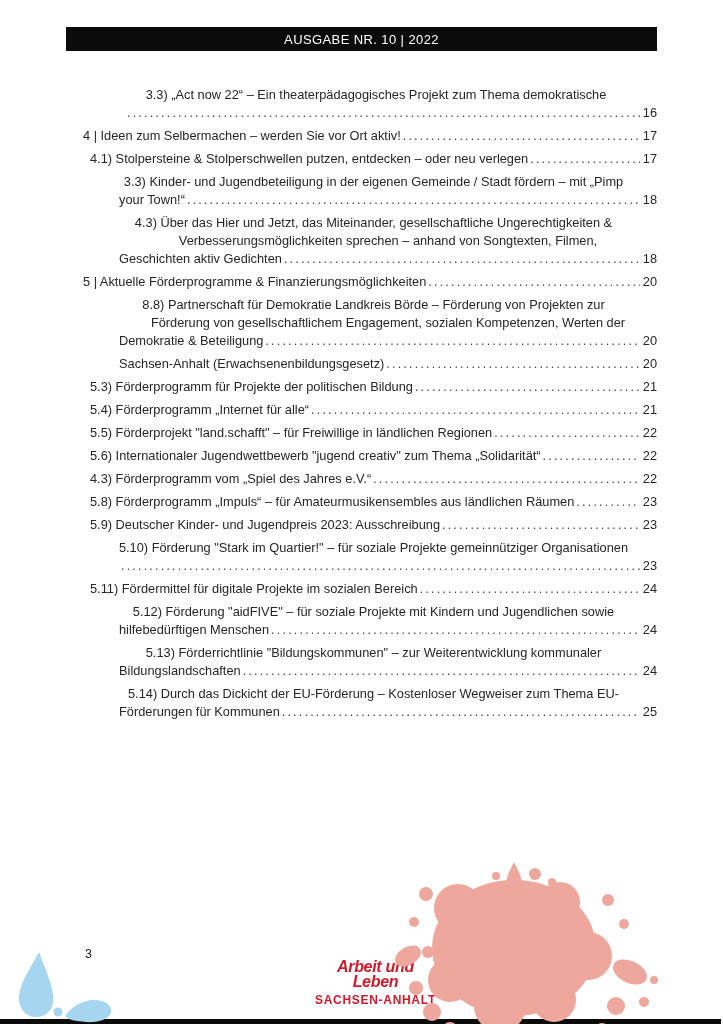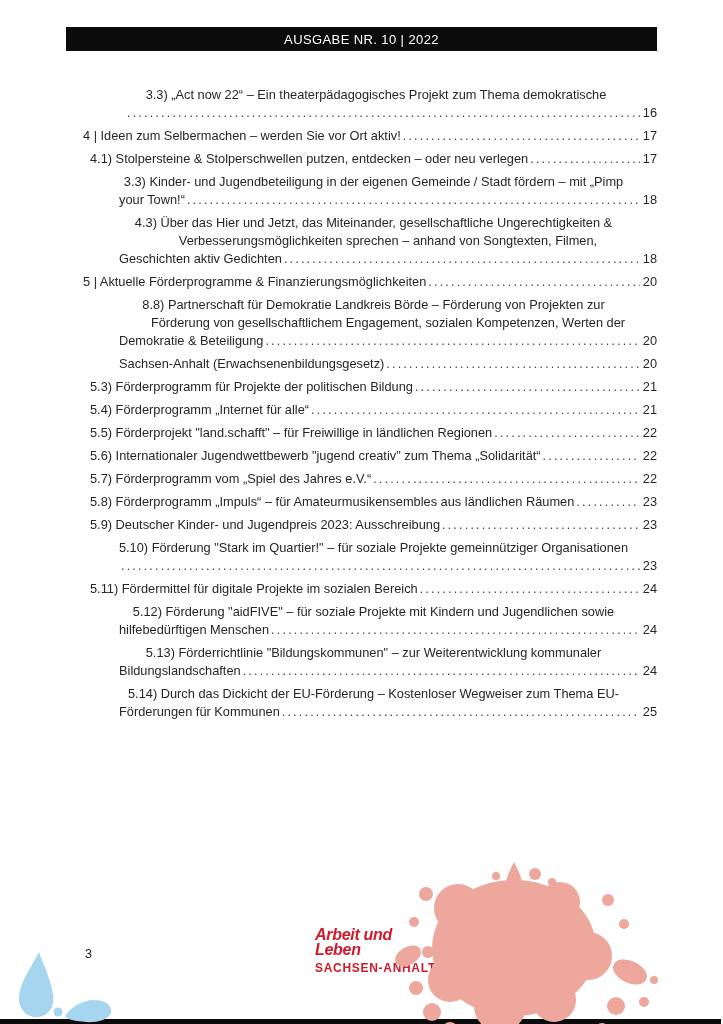--- a/index.html
+++ b/index.html
@@ -18,21 +18,21 @@
   .toc-entry.sub.deep .toc-line{padding-left:29px;}
   .toc-entry.sub .toc-line.cont{padding-left:53px;}
   .toc-entry.sub.deep .toc-line.cont{padding-left:59px;}
   .toc-line.last{display:flex;align-items:baseline;}
   .toc-line .txt{white-space:nowrap;}
   .dots{flex:1;overflow:hidden;white-space:nowrap;letter-spacing:2.2px;color:#3d3d3d;
         margin:0 3px 0 2px;font-size:12.5px;}
   .pageno{flex:0 0 auto;}
   
   .page-number{position:absolute;left:85px;top:947px;font-size:12.5px;color:#222222;}
-  .logo{position:absolute;left:315px;top:927px;line-height:15px;}
+  .logo{position:absolute;left:315px;top:959px;line-height:15px;text-align:center;}
   .logo .l1,.logo .l2{font-size:16px;font-weight:800;font-style:italic;letter-spacing:-.3px;}
   .logo .sub{font-size:12px;letter-spacing:.7px;margin-top:4px;font-weight:700;}
   .footer-bar{position:absolute;left:0;right:0;bottom:0;height:5px;background:#0b0b0b;z-index:1;}
   .splatter{position:absolute;left:392px;top:860px;width:292px;height:164px;overflow:hidden;z-index:2;}
   .drops{position:absolute;left:8px;top:952px;width:115px;height:72px;overflow:hidden;z-index:2;}
 </style>
 </head>
 <body>
 
 <div class="page">
@@ -126,21 +126,21 @@
       </div>
       <div class="toc-entry sub">
         <div class="toc-line last">
           <span class="txt">5.6) Internationaler Jugendwettbewerb "jugend creativ" zum Thema „Solidarität“</span>
           <span class="dots">................................................................................................................................................................................................................................................</span>
           <span class="pageno">22</span>
         </div>
       </div>
       <div class="toc-entry sub">
         <div class="toc-line last">
-          <span class="txt">5.7) Förderprogramm vom „Spiel des Jahres e.V.“</span>
+          <span class="txt">4.3) Förderprogramm vom „Spiel des Jahres e.V.“</span>
           <span class="dots">................................................................................................................................................................................................................................................</span>
           <span class="pageno">22</span>
         </div>
       </div>
       <div class="toc-entry sub">
         <div class="toc-line last">
           <span class="txt">5.8) Förderprogramm „Impuls“ – für Amateurmusikensembles aus ländlichen Räumen</span>
           <span class="dots">................................................................................................................................................................................................................................................</span>
           <span class="pageno">23</span>
         </div>

